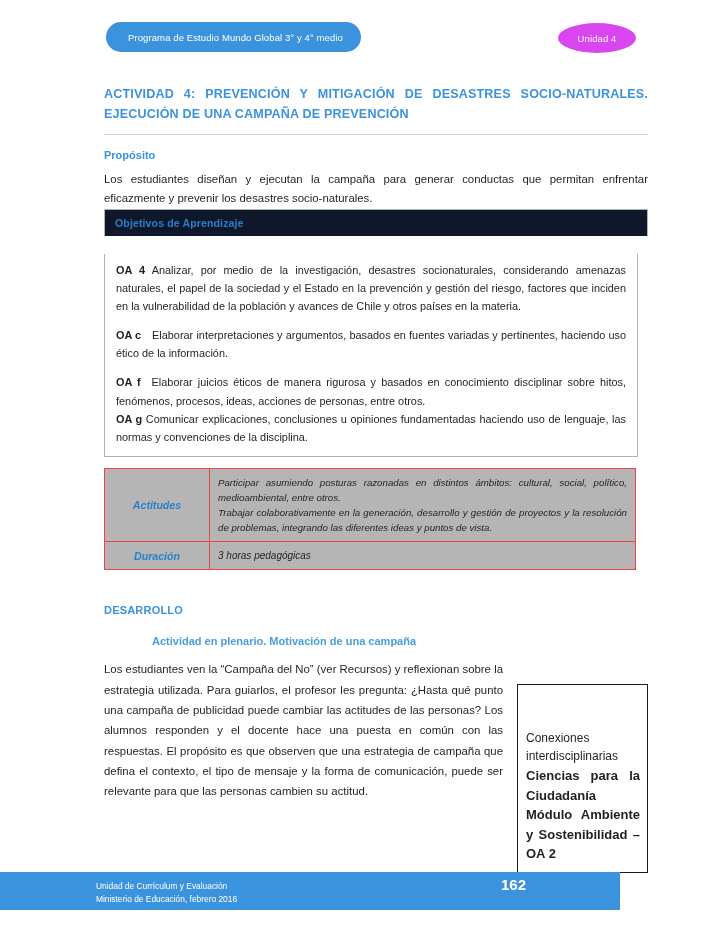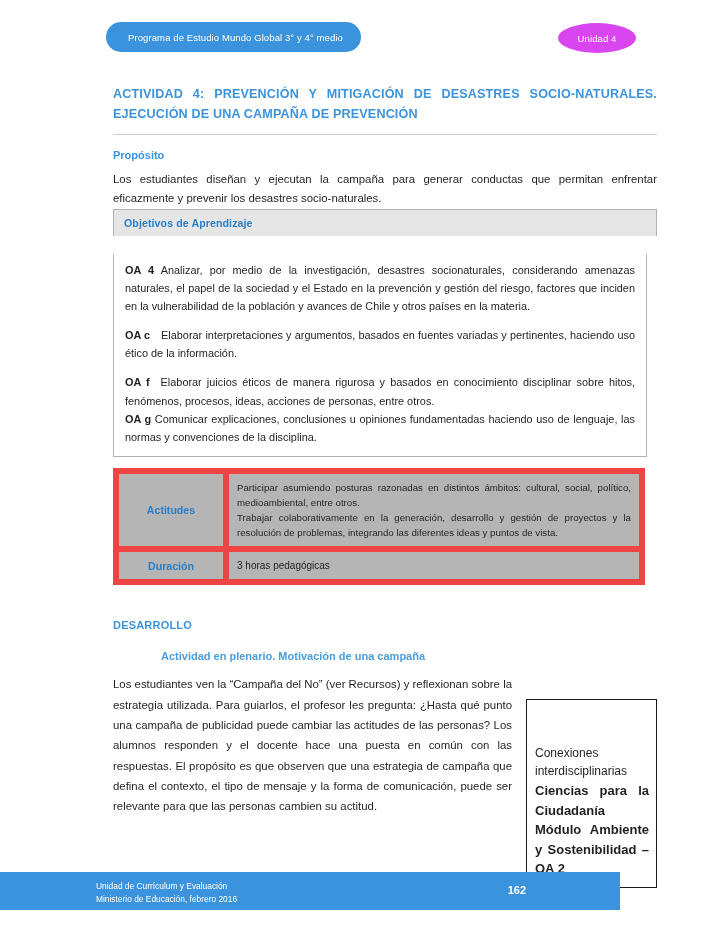--- a/index.html
+++ b/index.html
@@ -52,21 +52,21 @@
     font-size: 9.5px;
     display: flex;
     align-items: center;
     justify-content: center;
     letter-spacing: .1px;
   }
 
   
   .page {
     position: absolute;
-    left: 113px;
+    left: 104px;
     top: 84px;
     width: 544px;
   }
 
   .activity-title {
     color: #3c93dd;
     font-size: 12.6px;
     font-weight: bold;
     line-height: 1.62;
     text-align: justify;
@@ -94,21 +94,21 @@
   }
 
   
   .oa-wrap {
     margin-top: 18px;
     width: 532px;
     border: 1px solid #b2b2b2;
     border-top: none;
   }
   .oa-bar {
-    background: #e5e5e5;
+    background: #0f172a;
     height: 27px;
     display: flex;
     align-items: center;
     padding-left: 10px;
     box-sizing: border-box;
     border: 1px solid #b2b2b2;
     border-bottom: none;
     margin-bottom: 0;
   }
   .oa-bar-label {
@@ -134,23 +134,24 @@
 
   
   .meta-table {
     width: 532px;
     border-collapse: collapse;
     margin-top: 11px;
     background: #b5b5b5;
     table-layout: fixed;
   }
   .meta-table td {
-    border: 6px solid #ef4444;
+    border: 1px solid #ef4444;
     vertical-align: middle;
     padding: 6px 8px;
+    font-style: italic;
   }
   .meta-label {
     width: 88px;
     color: #2a7fc9;
     font-weight: bold;
     font-size: 10.6px;
     text-align: center;
     vertical-align: middle;
   }
   .meta-value {
@@ -226,23 +227,23 @@
     position: absolute;
     left: 96px;
     top: 8px;
     color: #ffffff;
     font-size: 8.4px;
     line-height: 1.52;
   }
   .footer-page {
     position: absolute;
     right: 94px;
-    top: 12px;
+    top: 4px;
     color: #ffffff;
-    font-size: 11px;
+    font-size: 15px;
     font-weight: bold;
   }
 </style>
 </head>
 <body>
 
 <div class="header">
   <div class="header-pill">
     <span>Programa de Estudio Mundo Global 3° y 4° medio</span>
   </div>

